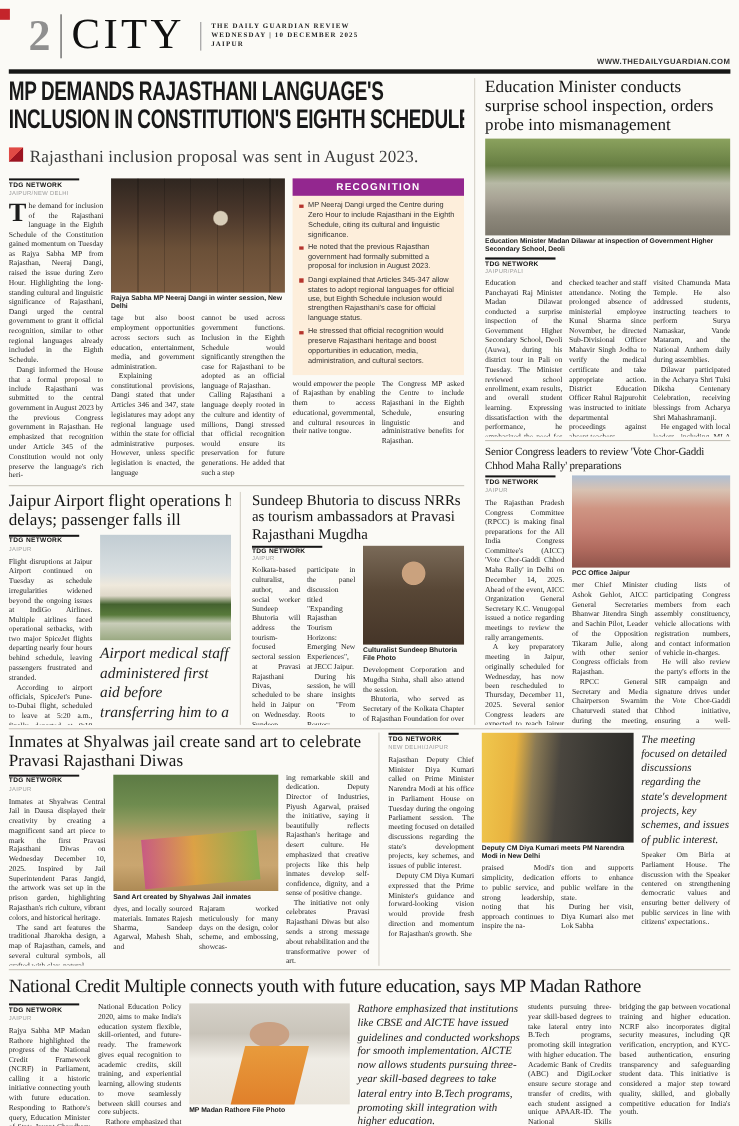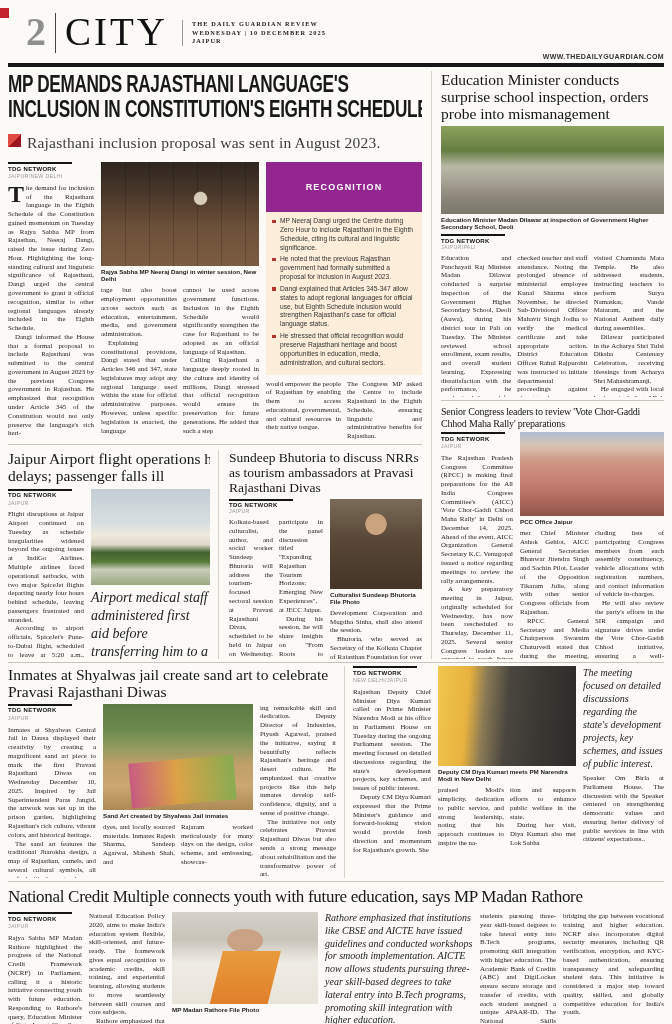--- a/index.html
+++ b/index.html
@@ -37,21 +37,21 @@
   .leftcol{width:414px;display:flex;flex-direction:column}
   .rightcol{flex:1;display:flex;flex-direction:column}
   .h-main-wrap{height:62px;overflow:visible}
   .h-main{font-family:"Liberation Sans",sans-serif;font-weight:700;font-size:20px;line-height:1.04;letter-spacing:-.4px;transform:scale(.86,1.22);transform-origin:top left;white-space:nowrap;color:#191919}
   .subhead{display:flex;gap:6px;height:24px;margin:1px 0 4px}
   .flag{width:13px;height:13px;background:linear-gradient(135deg,#e04a45 0 50%,#9c1420 50% 100%)}
   .subhead span{font-size:15.5px;color:#3c3c3c;letter-spacing:.2px}
   .lead-grid{display:grid;grid-template-columns:86px 158px 1fr;column-gap:7px;flex:1;overflow:hidden}
   .lead-ph{height:104px;background:radial-gradient(circle at 63% 35%,#d8cdb8 0 5%,transparent 6%),repeating-linear-gradient(90deg,rgba(0,0,0,.18) 0 1px,transparent 1px 24px),linear-gradient(180deg,#2f2620 0%,#4a372b 30%,#6b5038 62%,#7c5d42 100%)}
   .recbox{background:#fdeedb;margin-bottom:5px}
-  .rechead{background:#93278f;color:#fff;text-align:center;font-family:"Liberation Sans",sans-serif;font-size:9px;font-weight:bold;letter-spacing:1.2px;padding:20px 0}
+  .rechead{background:#93278f;color:#fff;text-align:center;font-family:"Liberation Sans",sans-serif;font-size:9px;font-weight:bold;letter-spacing:1.2px;padding:3px 0}
   .recbox ul{list-style:none;padding:5px 6px 4px}
   .recbox li{position:relative;padding-left:8px;font-family:"Liberation Sans",sans-serif;font-size:6.7px;line-height:1.32;color:#333;margin-bottom:3px}
   .recbox li::before{content:"";position:absolute;left:0;top:2.5px;width:3.5px;height:3.5px;background:#b5342c}
   
   .edu h2{font-size:15.5px;line-height:1.1;margin-bottom:4px}
   .edu-ph{height:88px;background:linear-gradient(180deg,#8ba25e 0%,#667d42 28%,#b7b9a5 46%,#a8a395 62%,#8d887b 80%,#7c776b 100%)}
   .cols3{display:flex;gap:6px;flex:1;overflow:hidden}
   .cols3 .sc{flex:1;overflow:hidden}
   .edu{height:326px;display:flex;flex-direction:column}
   
@@ -188,21 +188,21 @@
                 </div>
                 <div class="sc bt">
                   <p>collapsed around 9:30 a.m. Airport medical staff administered first aid before transferring him to a nearby private hospital for further treatment. Officials said the passenger's condition stabilized. Conditions improved later in the day.</p>
                 </div>
               </div>
             </div>
           </div>
         </section>
         <div class="vdiv"></div>
         <section class="bhu story">
-          <h2>Sundeep Bhutoria to discuss NRRs as tourism ambassadors at Pravasi Rajasthani Divas</h2>
+          <h2>Sundeep Bhutoria to discuss NRRs as tourism ambassadors at Pravasi Rajasthani Mugdha</h2>
           <div class="bhu-grid">
             <div>
               <div class="byl">
                 <span class="n">TDG NETWORK</span>
                 <span class="l">JAIPUR</span>
               </div>
               <div class="bt" style="height:158px">
                 <p>Kolkata-based culturalist, author, and social worker Sundeep Bhutoria will address the tourism-focused sectoral session at Pravasi Rajasthani Divas, scheduled to be held in Jaipur on Wednesday. Sundeep Bhutoria will participate in the panel discussion titled "Expanding Rajasthan Tourism Horizons: Emerging New Experiences", at JECC Jaipur.</p>
                 <p>During his session, he will share insights on "From Roots to Routes: Transforming the NRRs into Tourism Ambassadors", highlighting ways in which Non-Resident Rajasthanis (NRRs) can promote the state's rich culture and tourism potential globally. Deputy Chief Minister Diya Kumari, and Managing Director of India Tourism</p>
               </div>

